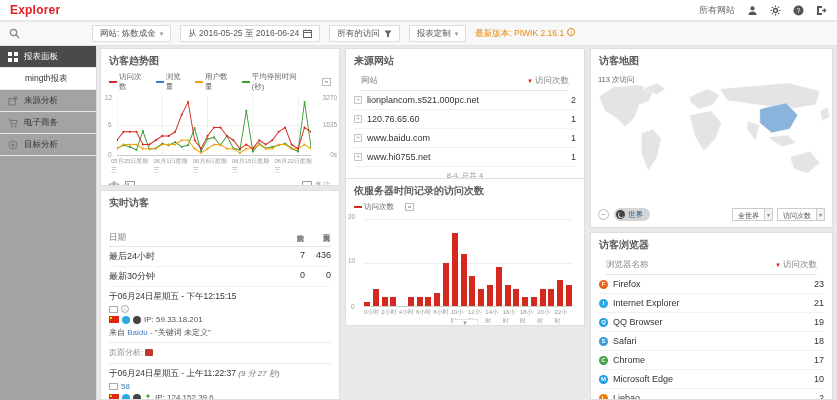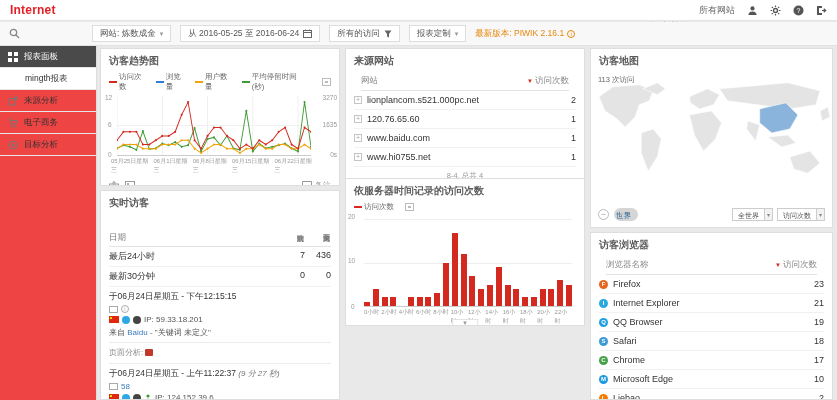--- a/index.html
+++ b/index.html
@@ -13,25 +13,25 @@
   .topnav { font-size:9px; color:#666; text-decoration:none; cursor:pointer; }
   .topnav.active { color:#e31e24;margin-top:32px; }
   .hicon { width:11px; height:11px; display:inline-flex; cursor:pointer; }
   
   .toolbar { position:absolute; top:22px; left:0; width:837px; height:24px; background:#f8f8f8;
     border-bottom:1px solid #e2e2e2; display:flex; align-items:center; padding:0 9px; z-index:5;}
   .spacer { width:72px; }
   .tbox { background:#fff; border:1px solid #ddd; height:17px; display:flex; align-items:center;
     gap:4px; padding:0 7px; margin-right:9px; font-size:8.5px; color:#555; cursor:pointer; }
   .caret { font-size:7px; color:#999; }
-  .version { font-size:8.5px; color:#e8870e; display:flex; align-items:center; gap:3px; cursor:pointer;}
+  .version { font-size:8.5px; color:#e8870e; display:flex; gap:3px; cursor:pointer;}
   .info-dot { width:8px; height:8px; border:1px solid #e8870e; border-radius:50%; font-size:6px;
     line-height:7px; text-align:center; color:#e8870e; }
   
-  .sidebar { position:absolute; top:46px; left:0; width:97px; bottom:0; background:#ef4444;
+  .sidebar { position:absolute; top:46px; left:0; width:97px; bottom:0; background:#a3a3a3;
     border-right:1px solid #ddd; }
   .sb-item { height:22px; display:flex; align-items:center; gap:6px; padding:0 8px;
     font-size:8.5px; color:#333; border-bottom:1px solid #e7e7e7; cursor:pointer; }
   .sb-item.dark { background:#4a4a4a; color:#fff; }
   .sb-item.selected-sub { background:#fff; padding-left:25px; }
   .sb-ic { width:10px; height:10px; flex:0 0 10px; display:flex; }
   
   .panel { position:absolute; background:#fff; border:1px solid #dedede; overflow:hidden; }
   .p1 { left:100px; top:48px; width:240px; height:138px; }
   .p2 { left:100px; top:190px; width:240px; height:210px; }
@@ -104,39 +104,39 @@
   .gline { position:absolute; left:0; right:0; height:1px; background:#eee; }
   .bar-x { display:flex; margin:1px 12px 0 18px; font-size:6px; color:#999; }
   .bar-x span { flex:1; }
   
   .map-area { position:relative; height:130px; overflow:hidden; background:#fff; }
   .map-visits { position:absolute; top:3px; left:7px; font-size:7.5px; color:#666; z-index:2; }
   .map-controls { display:flex; align-items:center; gap:5px; margin:6px 7px 0; }
   .zo { width:11px; height:11px; border:1px solid #bbb; border-radius:50%; color:#999;
     font-size:8px; line-height:9px; text-align:center; cursor:pointer; }
   .world-pill { background:#d5d5d5; border-radius:8px; height:13px; display:flex; align-items:center;
-    gap:3px; padding:0 7px 0 2px; font-size:7.5px; color:#2a6496; cursor:pointer;flex-direction:column; }
+    gap:3px; padding:0 7px 0 2px; font-size:7.5px; color:#2a6496; cursor:pointer; }
   .globe { width:9px; height:9px; border-radius:50%; background:#444; position:relative; }
   .globe:after { content:""; position:absolute; left:2px; top:2px; width:5px; height:5px;
     border-radius:50%; border:1px solid #d5d5d5; border-top:none; border-right:none;}
   .map-selects { margin-left:auto; display:flex; gap:4px; }
   .select { display:flex; border:1px solid #ccc; background:#fff; font-size:7px; color:#555;
     height:13px; align-items:stretch; cursor:pointer; }
   .sel-text { padding:2px 5px; }
   .sel-btn { border-left:1px solid #ccc; background:#f2f2f2; padding:2px 2px; color:#888;
     font-size:6px; display:flex; align-items:center; }
   
   .bicon { width:9px; height:9px; border-radius:50%; margin-right:5px; flex:0 0 9px;
     color:#fff; font-size:6px; line-height:9px; text-align:center; font-weight:bold; }
 </style>
 </head>
 <body>
 
 <div class="topbar">
-  <span class="logo">Internet</span>
+  <span class="logo">Explorer</span>
   <div class="top-right">
     <a class="topnav active">报表浏览</a>
     <a class="topnav">所有网站</a>
     <span class="hicon">
       <svg viewBox="0 0 11 11">
           <circle cx="5.5" cy="3.4" r="2.1" fill="#555"></circle>
           <path d="M1.3 10c.4-2.6 2-3.6 4.2-3.6s3.8 1 4.2 3.6z" fill="#555"></path>
         </svg>
       </span>
     <span class="hicon">

